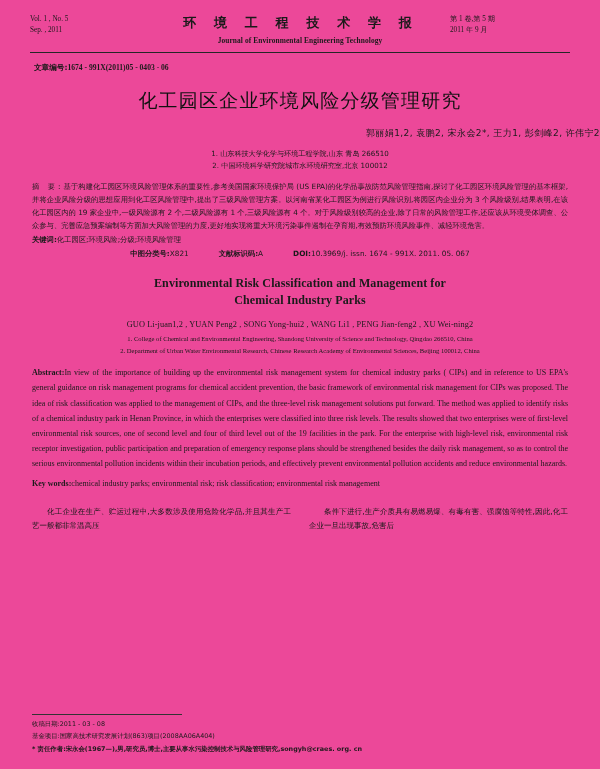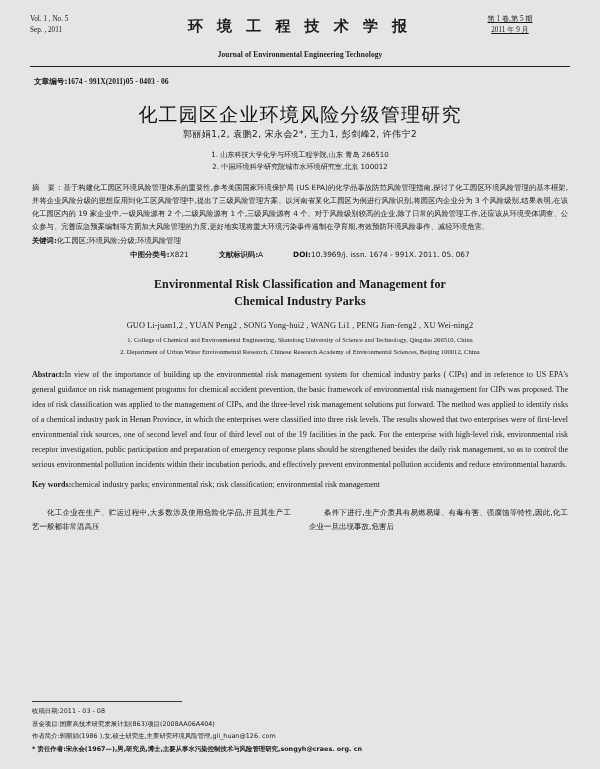--- a/index.html
+++ b/index.html
@@ -14,41 +14,41 @@
     color: #1a1a1a;
     overflow: hidden;
     position: relative;
   }
   .page {
     width: 600px;
     height: 769px;
     position: relative;
     box-sizing: border-box;
     padding: 0;
-    background: #e5e5e5;
+    background: #ec4899;
   }
 
   
   .runhead {
     display: flex;
     align-items: flex-start;
     justify-content: space-between;
     padding: 14px 30px 0 30px;
     font-size: 7.2px;
     line-height: 1.55;
   }
   .runhead-left { width: 120px; }
-  .runhead-right { width: 120px; text-align: center; text-decoration: underline; }
+  .runhead-right { width: 120px; text-align: left; }
   .runhead-center { flex: 1; text-align: center; }
   .journal-cn {
-    font-family: Liberation Sans, sans-serif;
-    font-size: 15px;
+    font-family: Liberation Mono, monospace;
+    font-size: 13px;
     letter-spacing: 5px;
     font-weight: 600;
-    margin-bottom: 12px;
+    margin-bottom: 1px;
   }
   .journal-en {
     font-size: 7.4px;
     font-weight: 600;
     letter-spacing: .1px;
   }
   .rule {
     margin: 5px 30px 0 30px;
     border-top: 1.1px solid #262626;
   }
@@ -66,21 +66,22 @@
   .title-cn {
     margin-top: 15px;
     text-align: center;
     font-family: "DejaVu Sans", "Liberation Sans", sans-serif;
     font-size: 19px;
     font-weight: 400;
     letter-spacing: 1.2px;
     color: #111;
   }
   .authors-cn {
-    text-align: center;
+    margin-top: 13px;
+    text-align: right;
     font-size: 9px;
     font-family: "DejaVu Sans", "Liberation Sans", sans-serif;
     letter-spacing: .4px;
   }
   .affil-cn {
     margin-top: 8px;
     text-align: center;
     font-size: 7.1px;
     line-height: 1.72;
     font-family: "DejaVu Sans", "Liberation Sans", sans-serif;
@@ -252,17 +253,16 @@
     </div>
     <div class="col">
       <p>条件下进行,生产介质具有易燃易爆、有毒有害、强腐蚀等特性,因此,化工企业一旦出现事故,危害后</p>
     </div>
   </div>
 
   <div class="foot">
     <div class="foot-rule"></div>
     <div class="fline">收稿日期:2011 - 03 - 08</div>
     <div class="fline">基金项目:国家高技术研究发展计划(863)项目(2008AA06A404)</div>
-    <div class="fline">作者简介:郭丽娟(1986  ),女,硕士研究生,主要研究环境风险管理,gli_huan@126. com</div>
     <div class="fline corr-star">* 责任作者:宋永会(1967—),男,研究员,博士,主要从事水污染控制技术与风险管理研究,songyh@craes. org. cn</div>
   </div>
 
 </div>
 
 </body></html>

